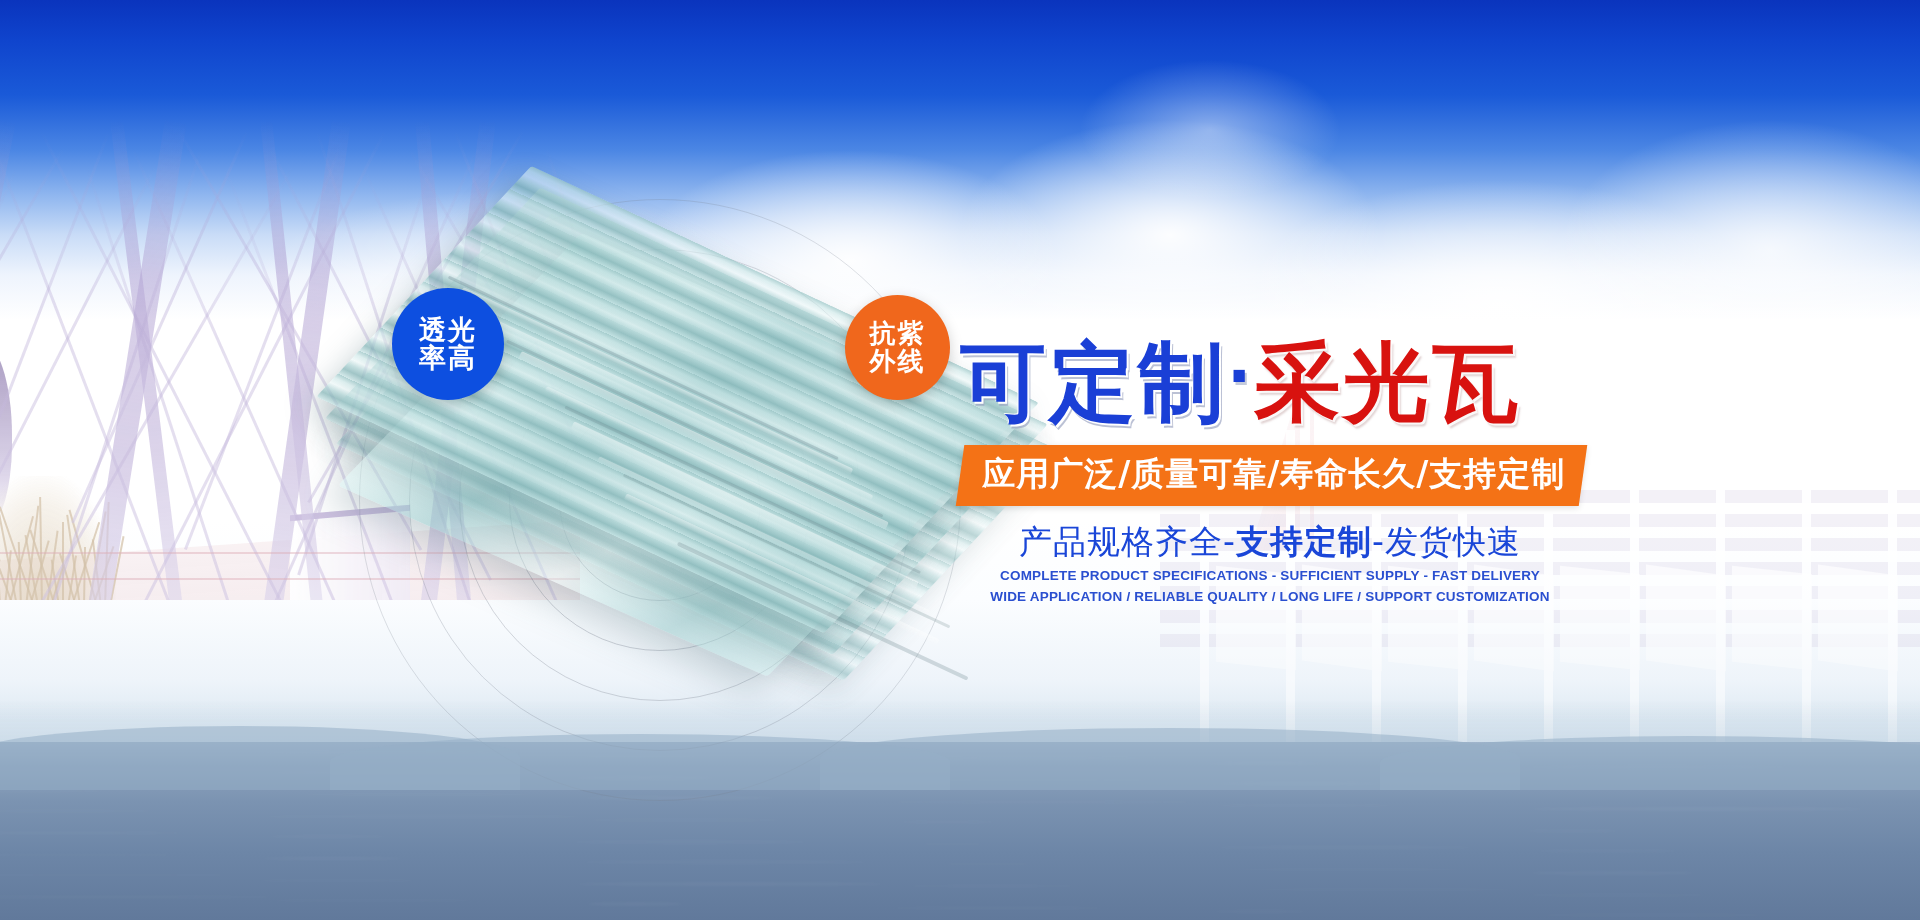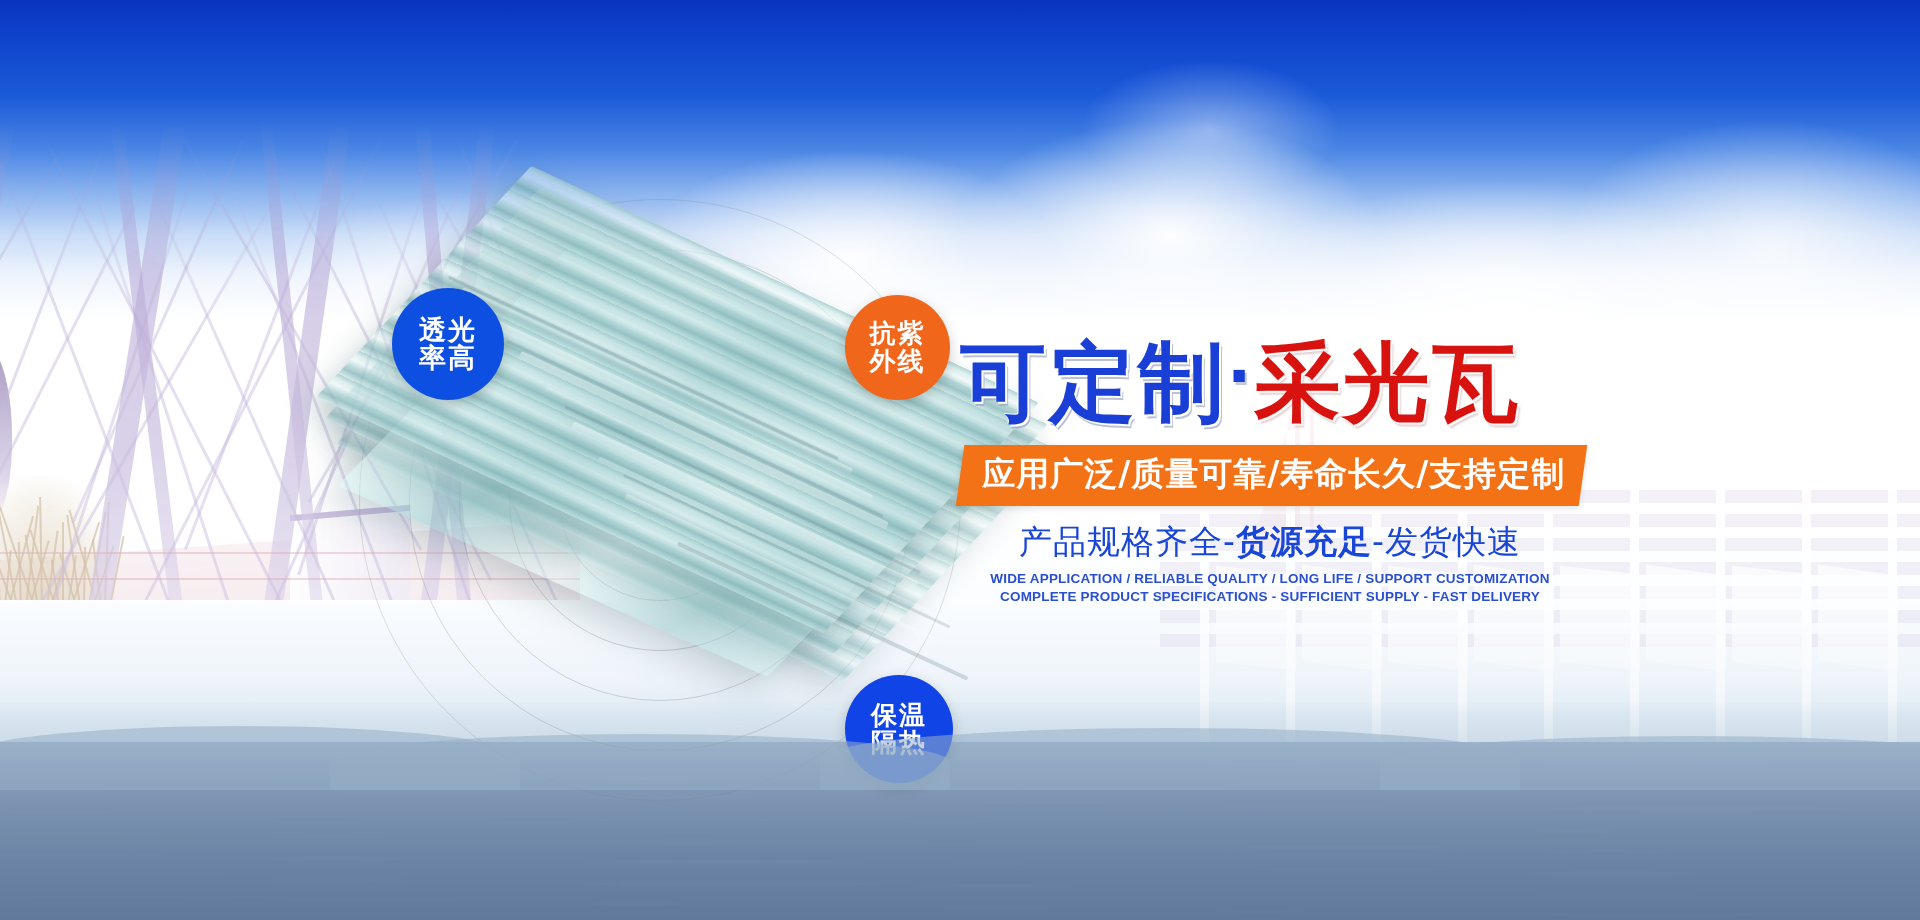--- a/index.html
+++ b/index.html
@@ -585,42 +585,38 @@
   </div>
 
   <div class="badge" id="badge-uv">
     <span>抗紫</span>
     <span>外线</span>
   </div>
   <div class="badge" id="badge-transmittance">
     <span>透光</span>
     <span>率高</span>
   </div>
-  <div class="badge" id="badge-insulation">
-    <span>保温</span>
-    <span>隔热</span>
-  </div>
 
   <div class="textblock">
 
 
     <div class="headline">
       <span class="hl-blue">可定制</span><span class="hl-dot">·</span><span class="hl-red">采光瓦</span>
     </div>
 
     <div class="orangebar">
       <span>应用广泛/质量可靠/寿命长久/支持定制</span>
     </div>
 
     <div class="specline">
-      <span>产品规格齐全-</span><b>货源充足</b><span>-发货快速</span>
+      <span>产品规格齐全-</span><b>支持定制</b><span>-发货快速</span>
     </div>
 
+    <div class="enline second">COMPLETE PRODUCT SPECIFICATIONS - SUFFICIENT SUPPLY - FAST DELIVERY</div>
     <div class="enline">WIDE APPLICATION / RELIABLE QUALITY / LONG LIFE / SUPPORT CUSTOMIZATION</div>
-    <div class="enline second">COMPLETE PRODUCT SPECIFICATIONS - SUFFICIENT SUPPLY - FAST DELIVERY</div>
 
 
   </div>
 <div class="hill" style="left: -40px; top: 726px; width: 560px; height: 64px;"></div>
     <div class="hill" style="left: 330px; top: 734px; width: 620px; height: 56px;"></div>
     <div class="hill" style="left: 820px; top: 728px; width: 700px; height: 62px;"></div>
     <div class="hill" style="left: 1380px; top: 736px; width: 620px; height: 54px;"></div>
   </div>
 
 </body></html>

